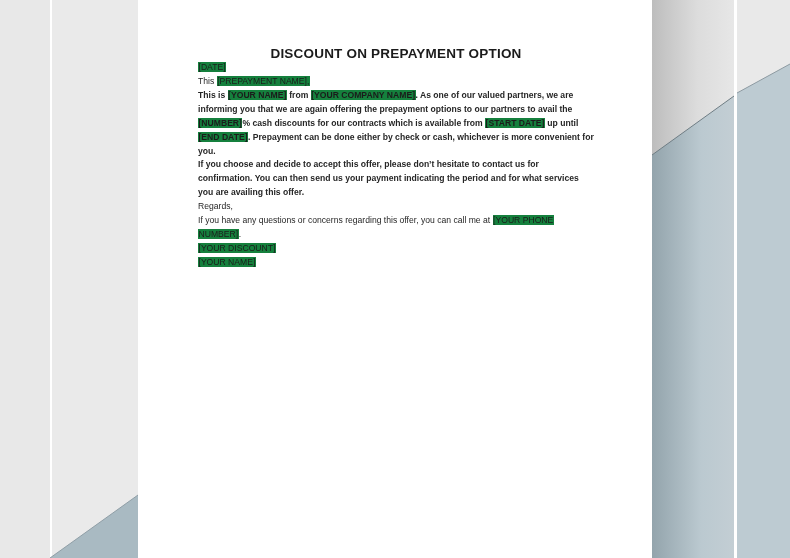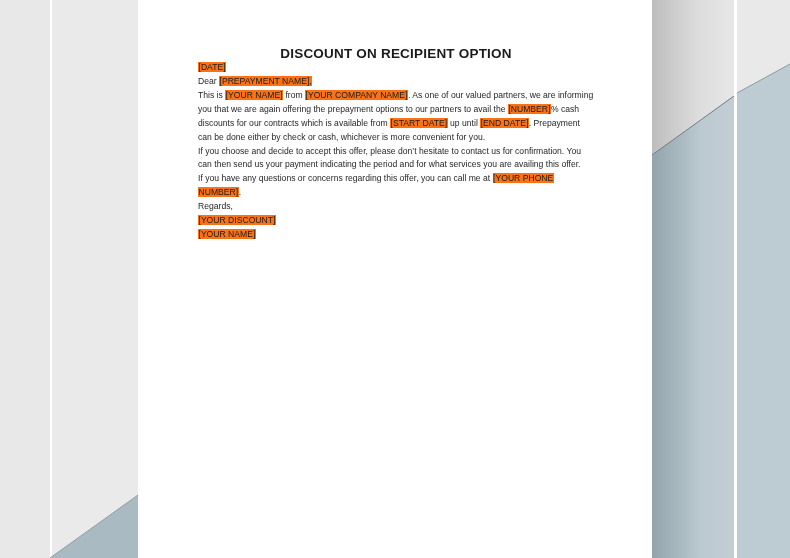--- a/index.html
+++ b/index.html
@@ -118,29 +118,29 @@
   p.para {
     font-size: 8.6px;
     line-height: 1.62;
     color: #262626;
     margin: 0;
     text-align: left;
   }
 
   .mt-date     { margin-top: 31px; }
   .mt-greet    { margin-top: 24px; }
-  .mt-p1       { margin-top: 17px; }
-  .mt-p2       { margin-top: 17px; }
+  .mt-p1       { margin-top: 17px; font-weight: bold; }
+  .mt-p2       { margin-top: 17px; font-weight: bold; }
   .mt-p3       { margin-top: 17px; }
   .mt-regards  { margin-top: 24px; }
   .mt-sig      { margin-top: 24px; }
   .mt-name     { margin-top: 24px; }
 
   .hl {
-    background-color: #f97316;
+    background-color: #15803d;
     color: #1b1b1b;
     padding: 0 0.5px;
     box-decoration-break: clone;
     -webkit-box-decoration-break: clone;
   }
 </style>
 </head>
 <body>
 
 <div id="stage">
@@ -174,33 +174,33 @@
     <svg class="wedge-right-b" viewBox="0 0 53 558" preserveAspectRatio="none">
       <polygon points="0,93 53,64 53,558 0,558" fill="#bdcbd2"></polygon>
       <line x1="0" y1="93" x2="53" y2="64" stroke="#8d9aa1" stroke-width="1"></line>
     </svg>
 
   </div>
 
   <div class="page">
     <div class="doc-body">
 
-      <h1 class="doc-title">DISCOUNT ON RECIPIENT OPTION</h1>
+      <h1 class="doc-title">DISCOUNT ON PREPAYMENT OPTION</h1>
 
       <p class="para mt-date"><span class="hl">[DATE]</span></p>
 
-      <p class="para mt-greet"><span>Dear </span><span class="hl">[PREPAYMENT NAME],</span></p>
+      <p class="para mt-greet"><span>This </span><span class="hl">[PREPAYMENT NAME],</span></p>
 
       <p class="para mt-p1"><span>This is </span><span class="hl">[YOUR NAME]</span><span> from </span><span class="hl">[YOUR COMPANY NAME]</span><span>. As one of our valued partners, we are informing you that we are again offering the prepayment options to our partners to avail the </span><span class="hl">[NUMBER]</span><span>% cash discounts for our contracts which is available from </span><span class="hl">[START DATE]</span><span> up until </span><span class="hl">[END DATE]</span><span>. Prepayment can be done either by check or cash, whichever is more convenient for you.</span></p>
 
       <p class="para mt-p2">If you choose and decide to accept this offer, please don’t hesitate to contact us for confirmation. You can then send us your payment indicating the period and for what services you are availing this offer.</p>
 
+      <p class="para mt-regards">Regards,</p>
+
       <p class="para mt-p3"><span>If you have any questions or concerns regarding this offer, you can call me at </span><span class="hl">[YOUR PHONE NUMBER]</span><span>.</span></p>
-
-      <p class="para mt-regards">Regards,</p>
 
       <p class="para mt-sig"><span class="hl">[YOUR DISCOUNT]</span></p>
 
       <p class="para mt-name"><span class="hl">[YOUR NAME]</span></p>
 
     </div>
   </div>
 
 </div>
 

